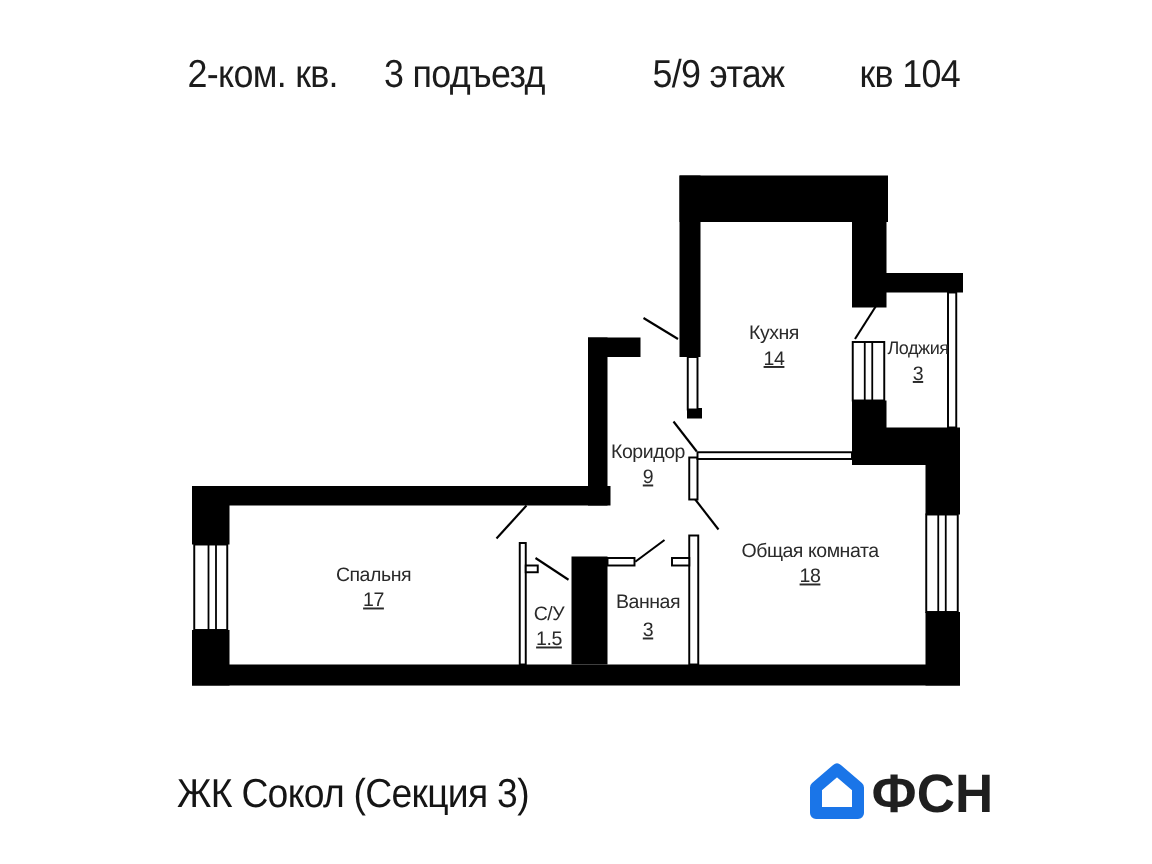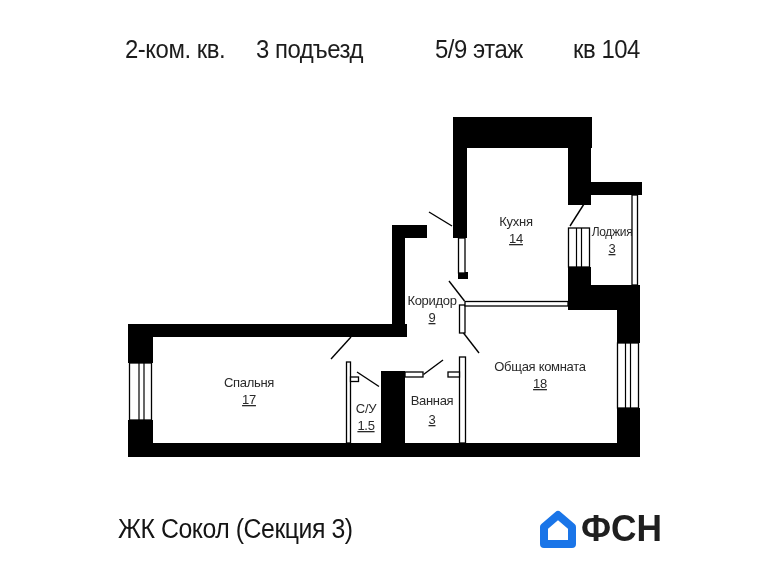--- a/index.html
+++ b/index.html
@@ -21,21 +21,21 @@
   .wall{fill:#000;}
   .thinwall{fill:#fff;stroke:#000;stroke-width:1.3;}
   .doorline{stroke:#000;stroke-width:1.4;fill:none;}
   .winline{stroke:#000;stroke-width:1.2;}
   .footer-text{
     position:absolute;left:118px;top:514px;font-size:27px;color:#151515;
     letter-spacing:-0.5px;transform:scaleX(.92);transform-origin:left top;
     white-space:nowrap;
   }
   .logo{
-    position:absolute;left:538px;top:508px;display:flex;align-items:flex-end;
+    position:absolute;left:538px;top:508px;display:flex;align-items:flex-start;
   }
   .logo-word{
     font-size:36px;font-weight:700;color:#1f1f1f;letter-spacing:0px;
     margin-left:3px;transform:scaleX(.98);transform-origin:left center;
   }
 </style>
 </head>
 <body>
 
 <div class="title-span" style="left:125px;top:34px">2-ком. кв.</div>

